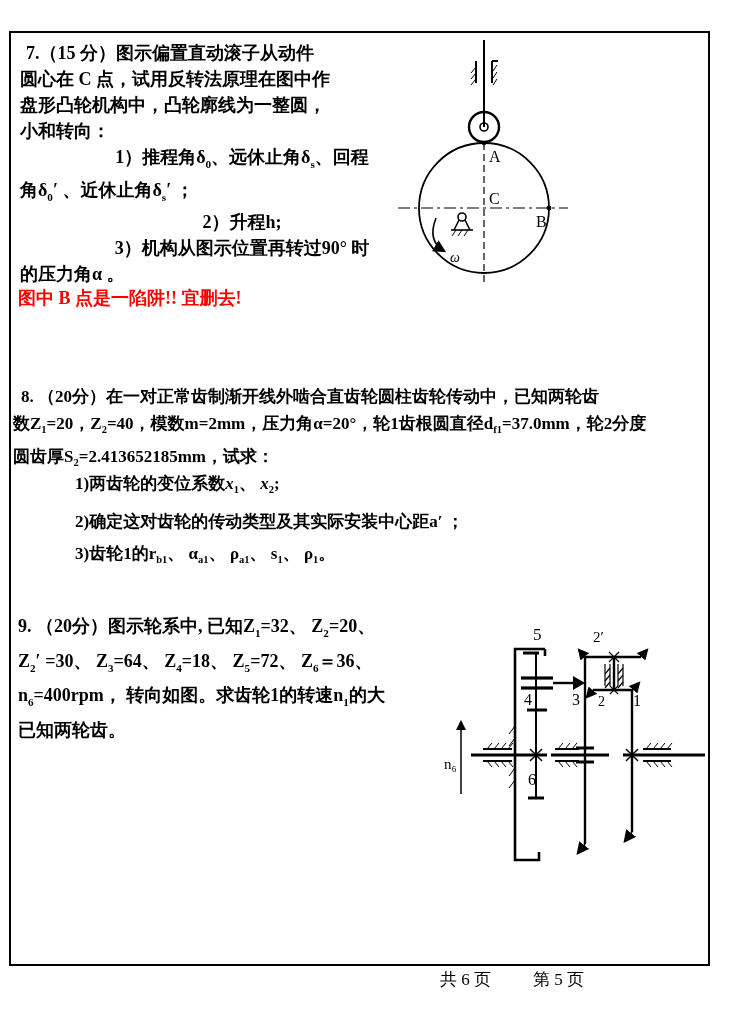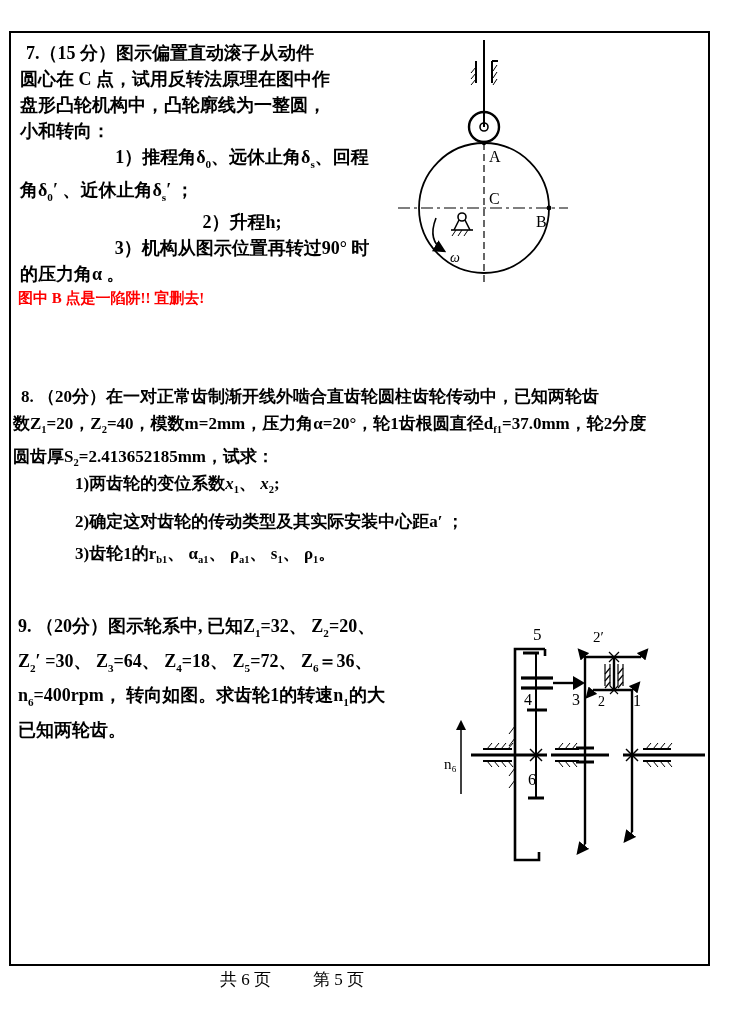--- a/index.html
+++ b/index.html
@@ -5,27 +5,27 @@
   html,body{margin:0;padding:0;background:#fff;}
   .page{position:relative;width:736px;height:1029px;background:#fff;overflow:hidden;
         font-family:"Liberation Serif","DejaVu Serif",serif;color:#000;}
   .frame{position:absolute;left:9px;top:31px;width:697px;height:931px;border:2px solid #000;}
   .tblock{position:absolute;font-weight:bold;}
   .line{white-space:pre-wrap;}
   sub{font-size:0.62em;}
   .q7{left:20px;top:40px;width:410px;font-size:18px;line-height:26px;}
   .q7 .ind{padding-left:34px;text-align:center;}
   .q7 .l0{padding-left:6px;}
-  .note{left:18px;top:287px;width:420px;font-size:15px;color:#fe0000;line-height:22px;}
+  .note{left:18px;top:287px;width:420px;font-size:18px;color:#fe0000;line-height:22px;}
   .q8{left:13px;top:383px;width:688px;font-size:17px;line-height:27px;}
   .q8 .l0{padding-left:8px;}
   .q8items{left:55px;top:472px;width:620px;font-size:17px;line-height:24px;}
   .q8items .line{margin-bottom:8px;margin-left:20px;}
   .q9{left:18px;top:612px;width:430px;font-size:18px;line-height:28px;}
-  .footer{position:absolute;left:0;top:968px;width:584px;text-align:center;font-size:17px;}
+  .footer{position:absolute;left:0;top:968px;width:584px;text-align:right;font-size:17px;}
   .footer span{display:inline-block;}
   .footer .gap{width:42px;}
   svg{position:absolute;overflow:visible;}
   .cam-svg{left:396px;top:35px;}
   .train-svg{left:443px;top:622px;}
   svg text{font-family:"Liberation Serif","DejaVu Serif",serif;fill:#000;}
 </style>
 </head>
 <body>
 

